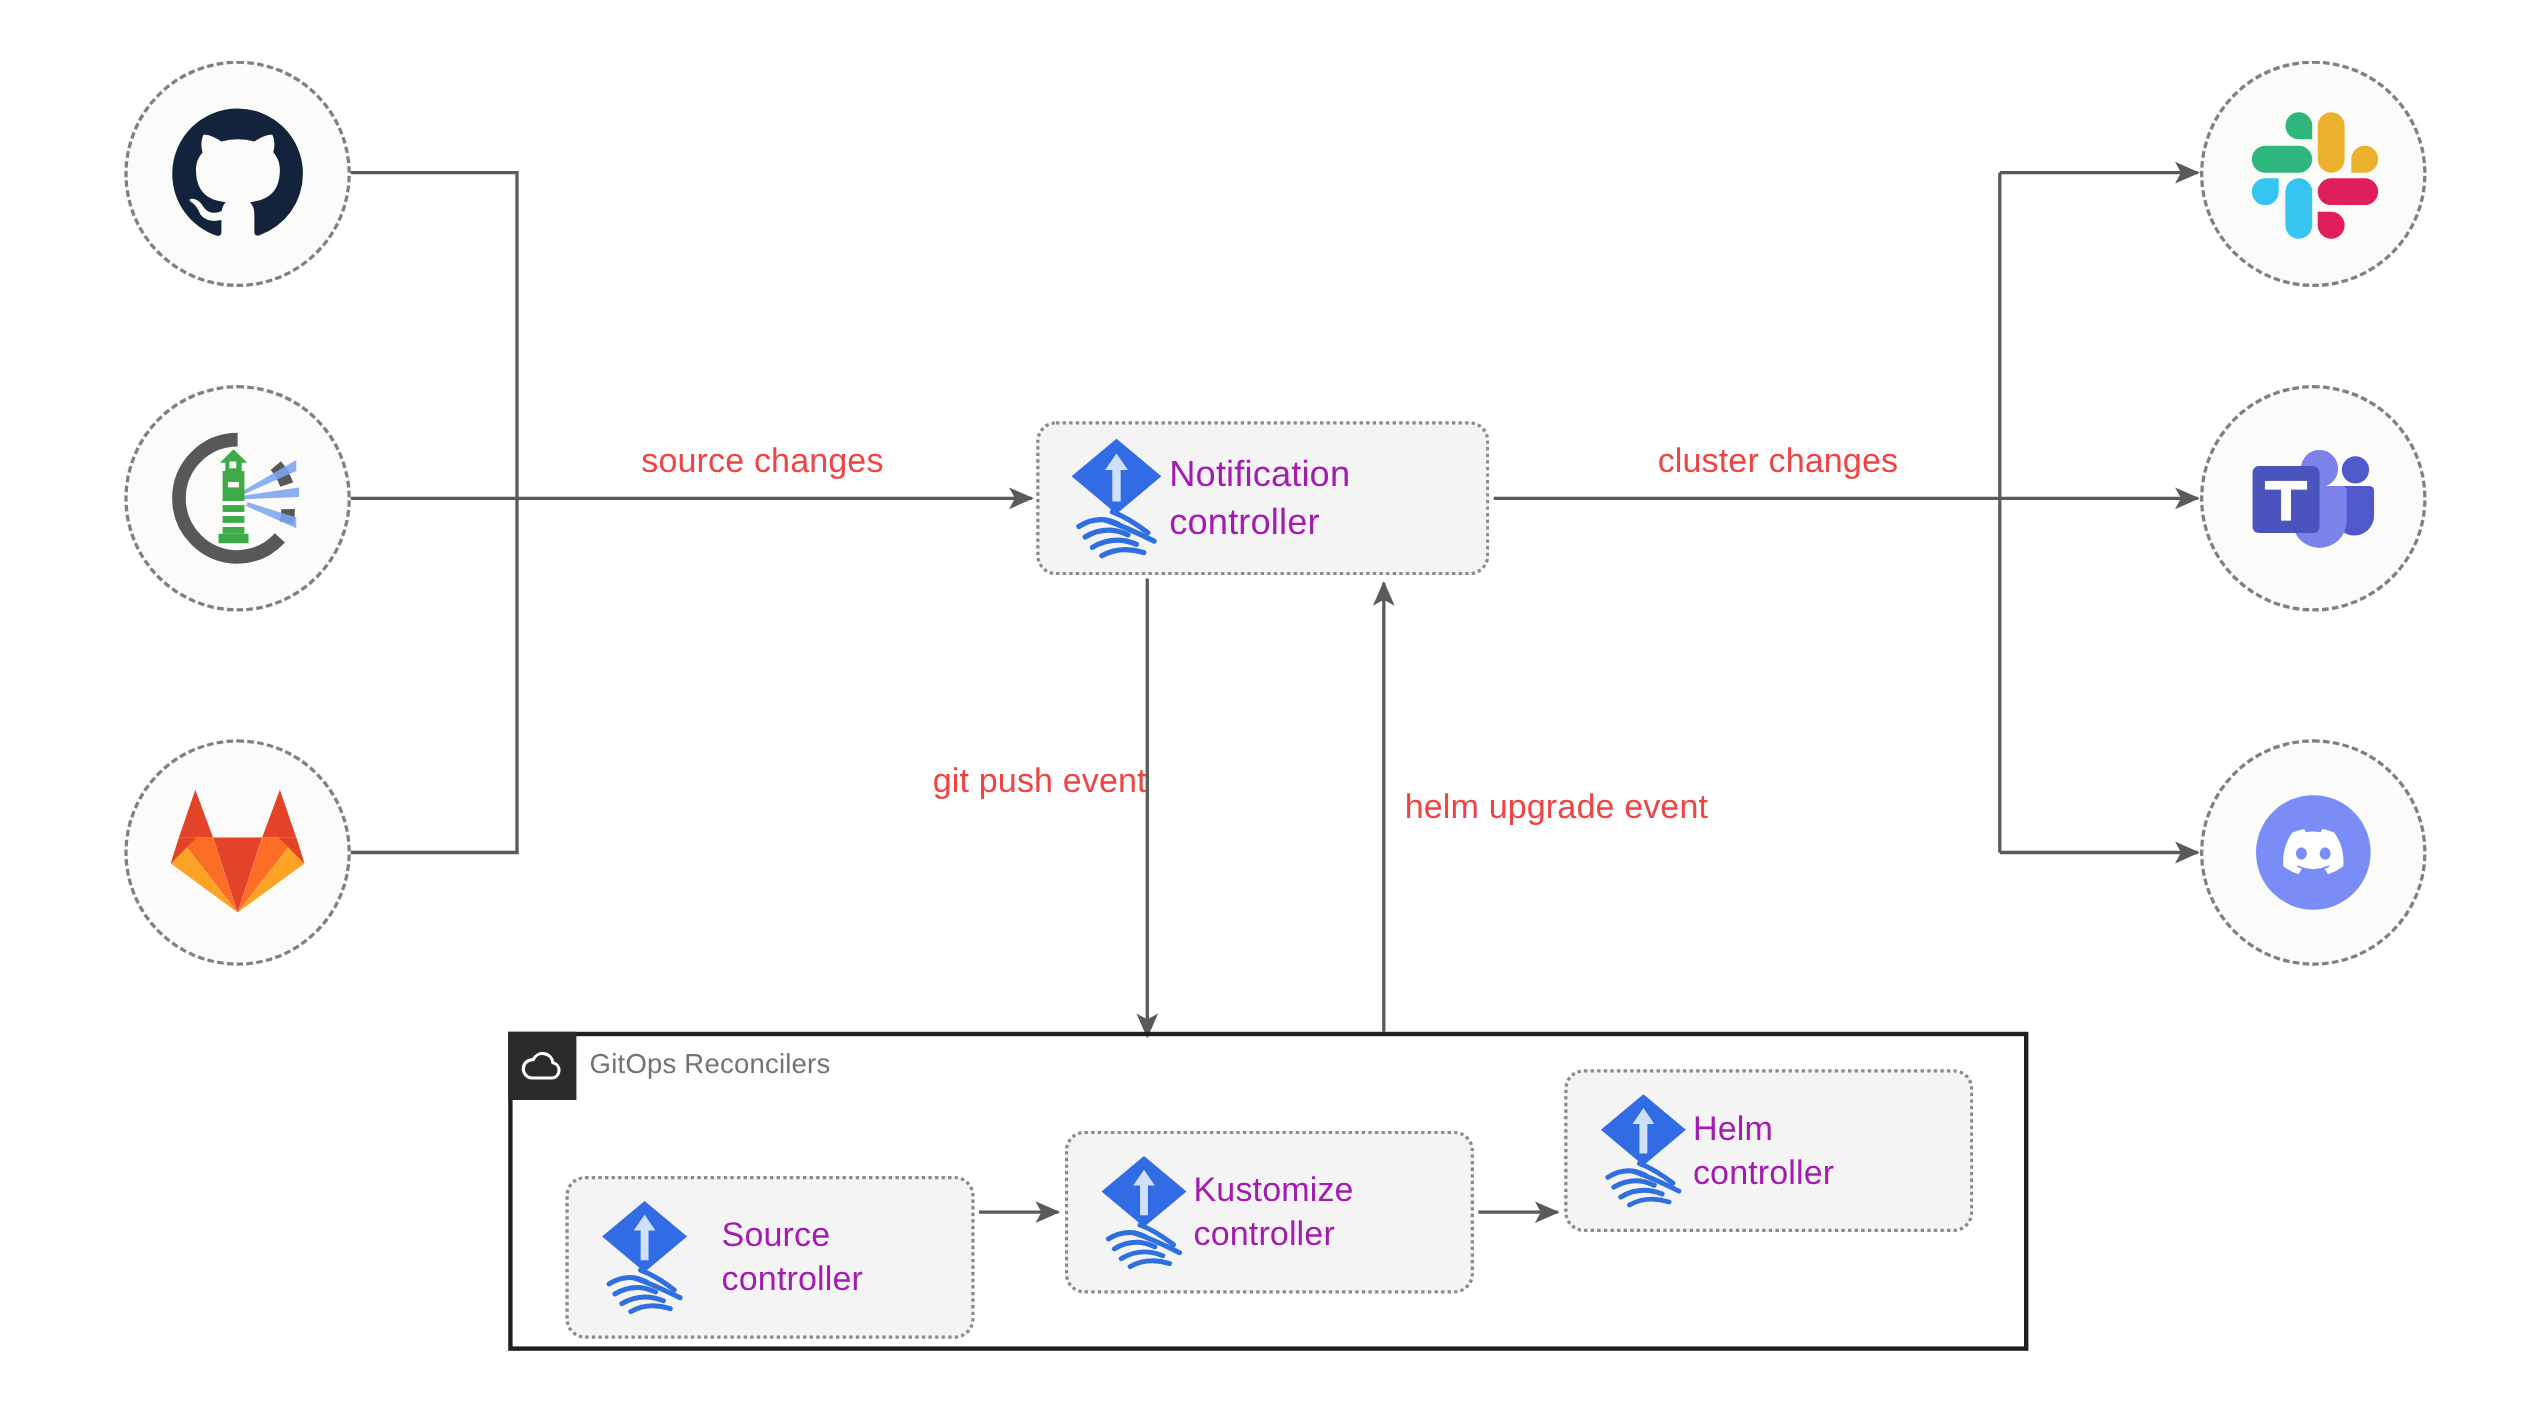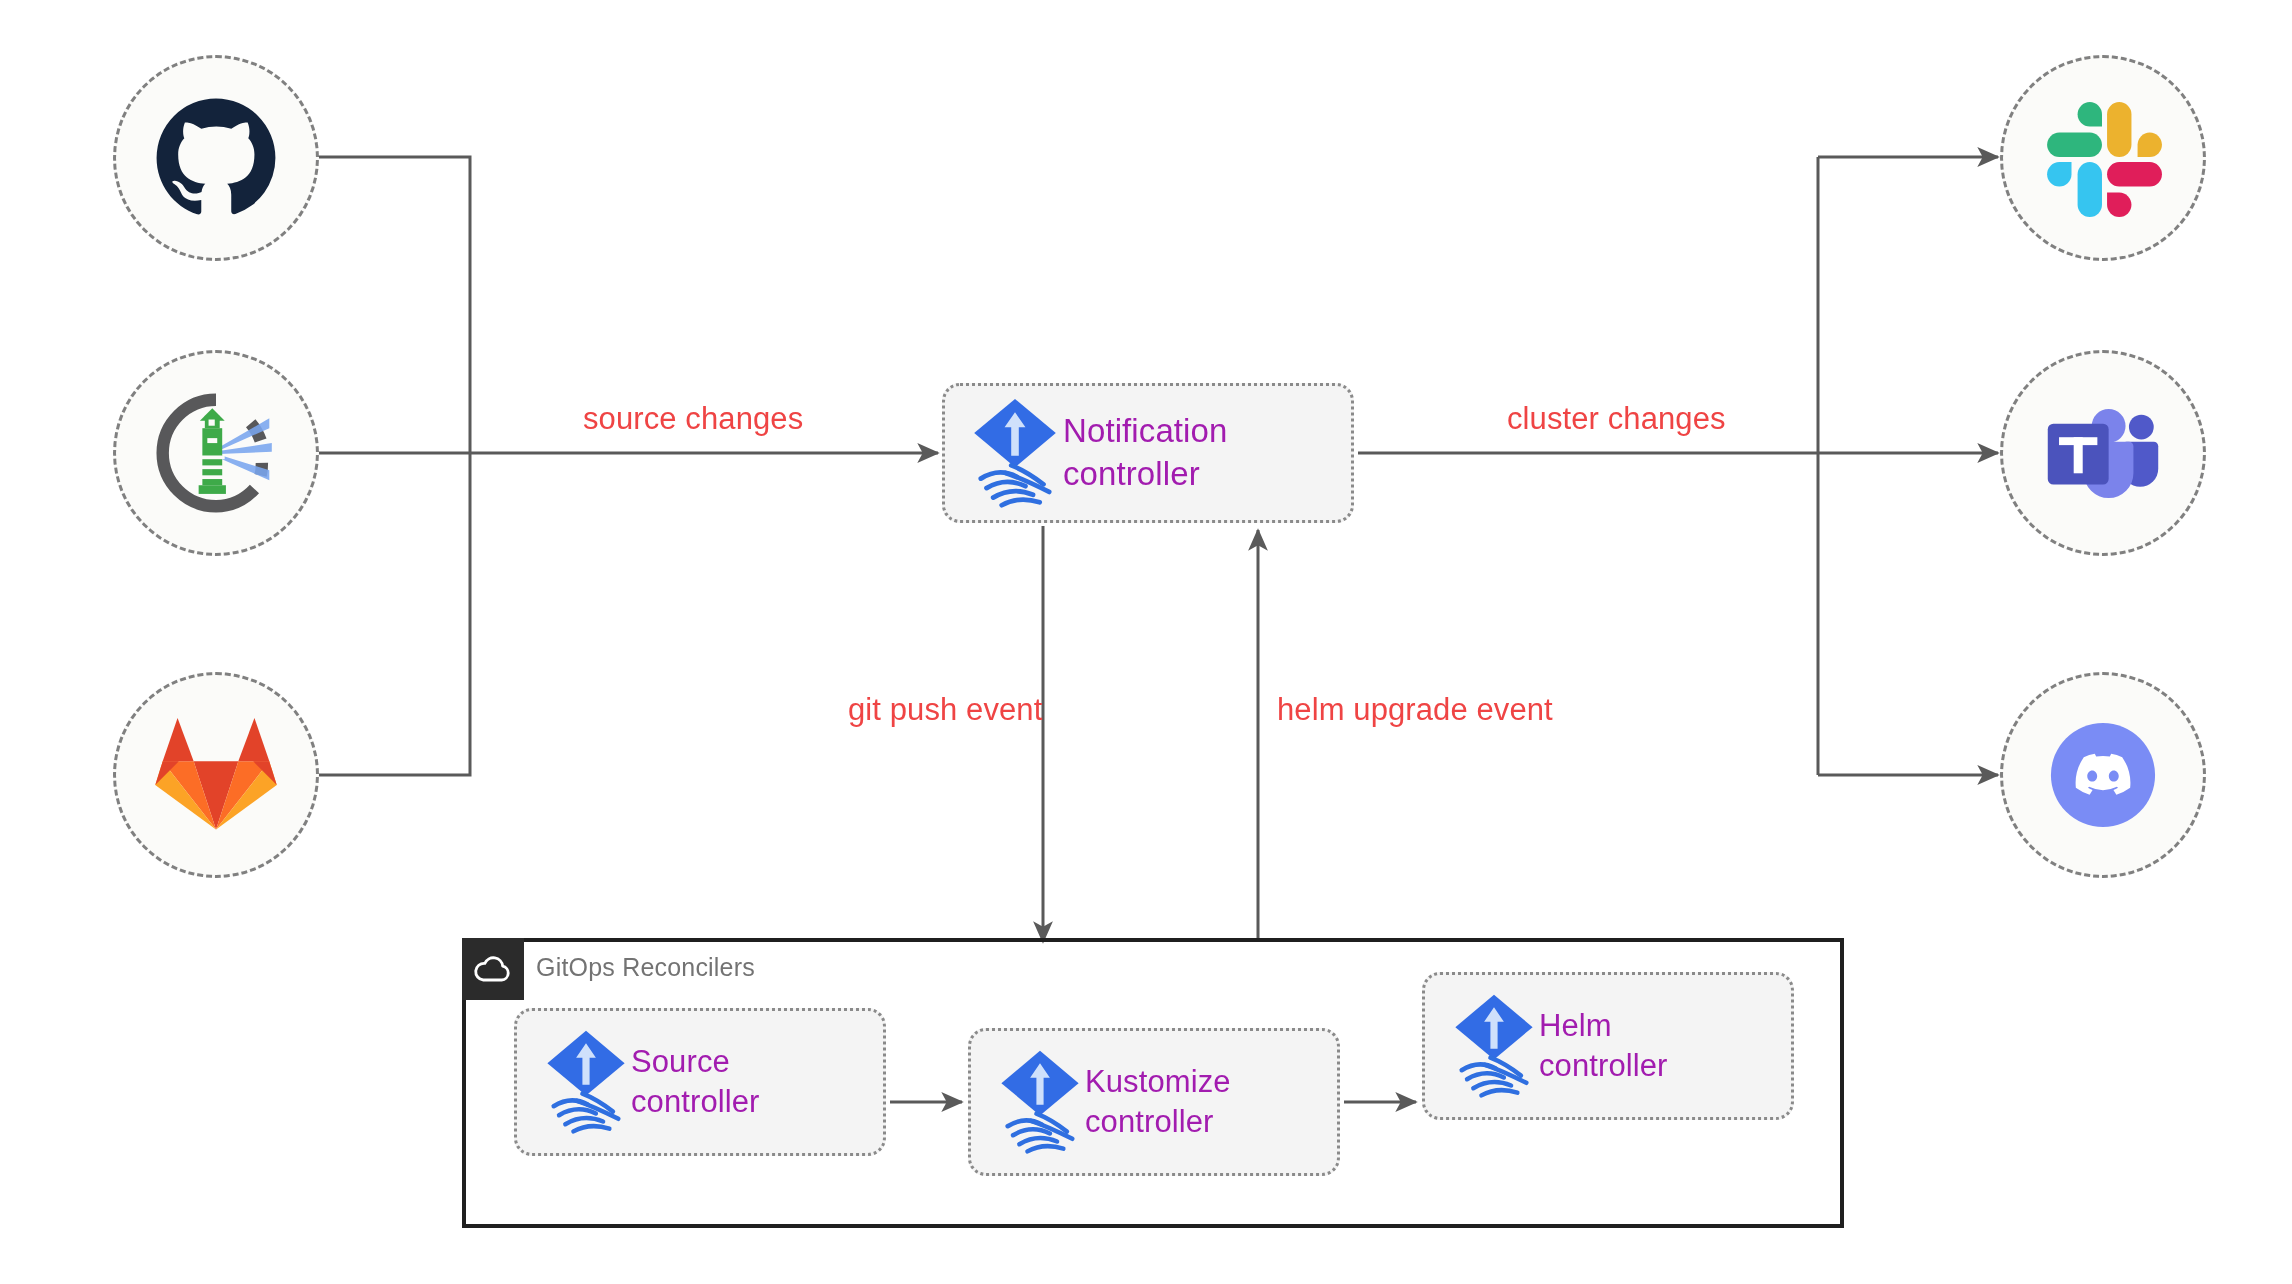--- a/index.html
+++ b/index.html
@@ -29,21 +29,21 @@
     letter-spacing:.1px;padding-right:8px;
   }
 
   #notification-controller{left:942px;top:383px;width:412px;height:140px;padding-left:22px;}
   #notification-controller .ctrl-icon{width:96px;height:112px;}
   #notification-controller .ctrl-label{font-size:33px;}
 
   .reconciler-box{width:372px;height:148px;padding-left:24px;}
   .reconciler-box .ctrl-icon{width:90px;height:106px;}
   .reconciler-box .ctrl-label{font-size:31px;}
-  #source-controller{left:514px;top:1008px;}
+  #source-controller{left:514px;top:1069px;gap:25px;}
   #kustomize-controller{left:968px;top:1028px;}
   #helm-controller{left:1422px;top:972px;}
 
   
   #gitops-container{
     position:absolute;left:462px;top:938px;width:1382px;height:290px;
     box-sizing:border-box;background:transparent;border:4px solid #1f1f1f;
   }
   #gitops-badge{
     position:absolute;left:462px;top:938px;width:62px;height:62px;
@@ -59,21 +59,21 @@
   #edges{position:absolute;left:0;top:0;width:2292px;height:1284px;pointer-events:none;}
 
   
   .edge-label{
     position:absolute;font-size:31px;color:#ef4444;white-space:nowrap;
     letter-spacing:.1px;
   }
   #label-source-changes{left:583px;top:401px;}
   #label-cluster-changes{left:1507px;top:401px;}
   #label-git-push{left:805px;top:692px;margin-left:43px;}
-  #label-helm-upgrade{left:1277px;top:692px;}
+  #label-helm-upgrade{left:1277px;top:716px;}
 </style>
 </head>
 <body>
 
 <div id="stage">
 
   <svg id="edges" viewBox="0 0 2292 1284">
     <defs>
       <marker id="arrow" viewBox="0 0 10 10" refX="9.2" refY="5" markerWidth="7.5" markerHeight="7.5" orient="auto-start-reverse">
         <path d="M 0 0.6 L 10 5 L 0 9.4 L 2.4 5 Z" fill="#5a5a5a"></path>

